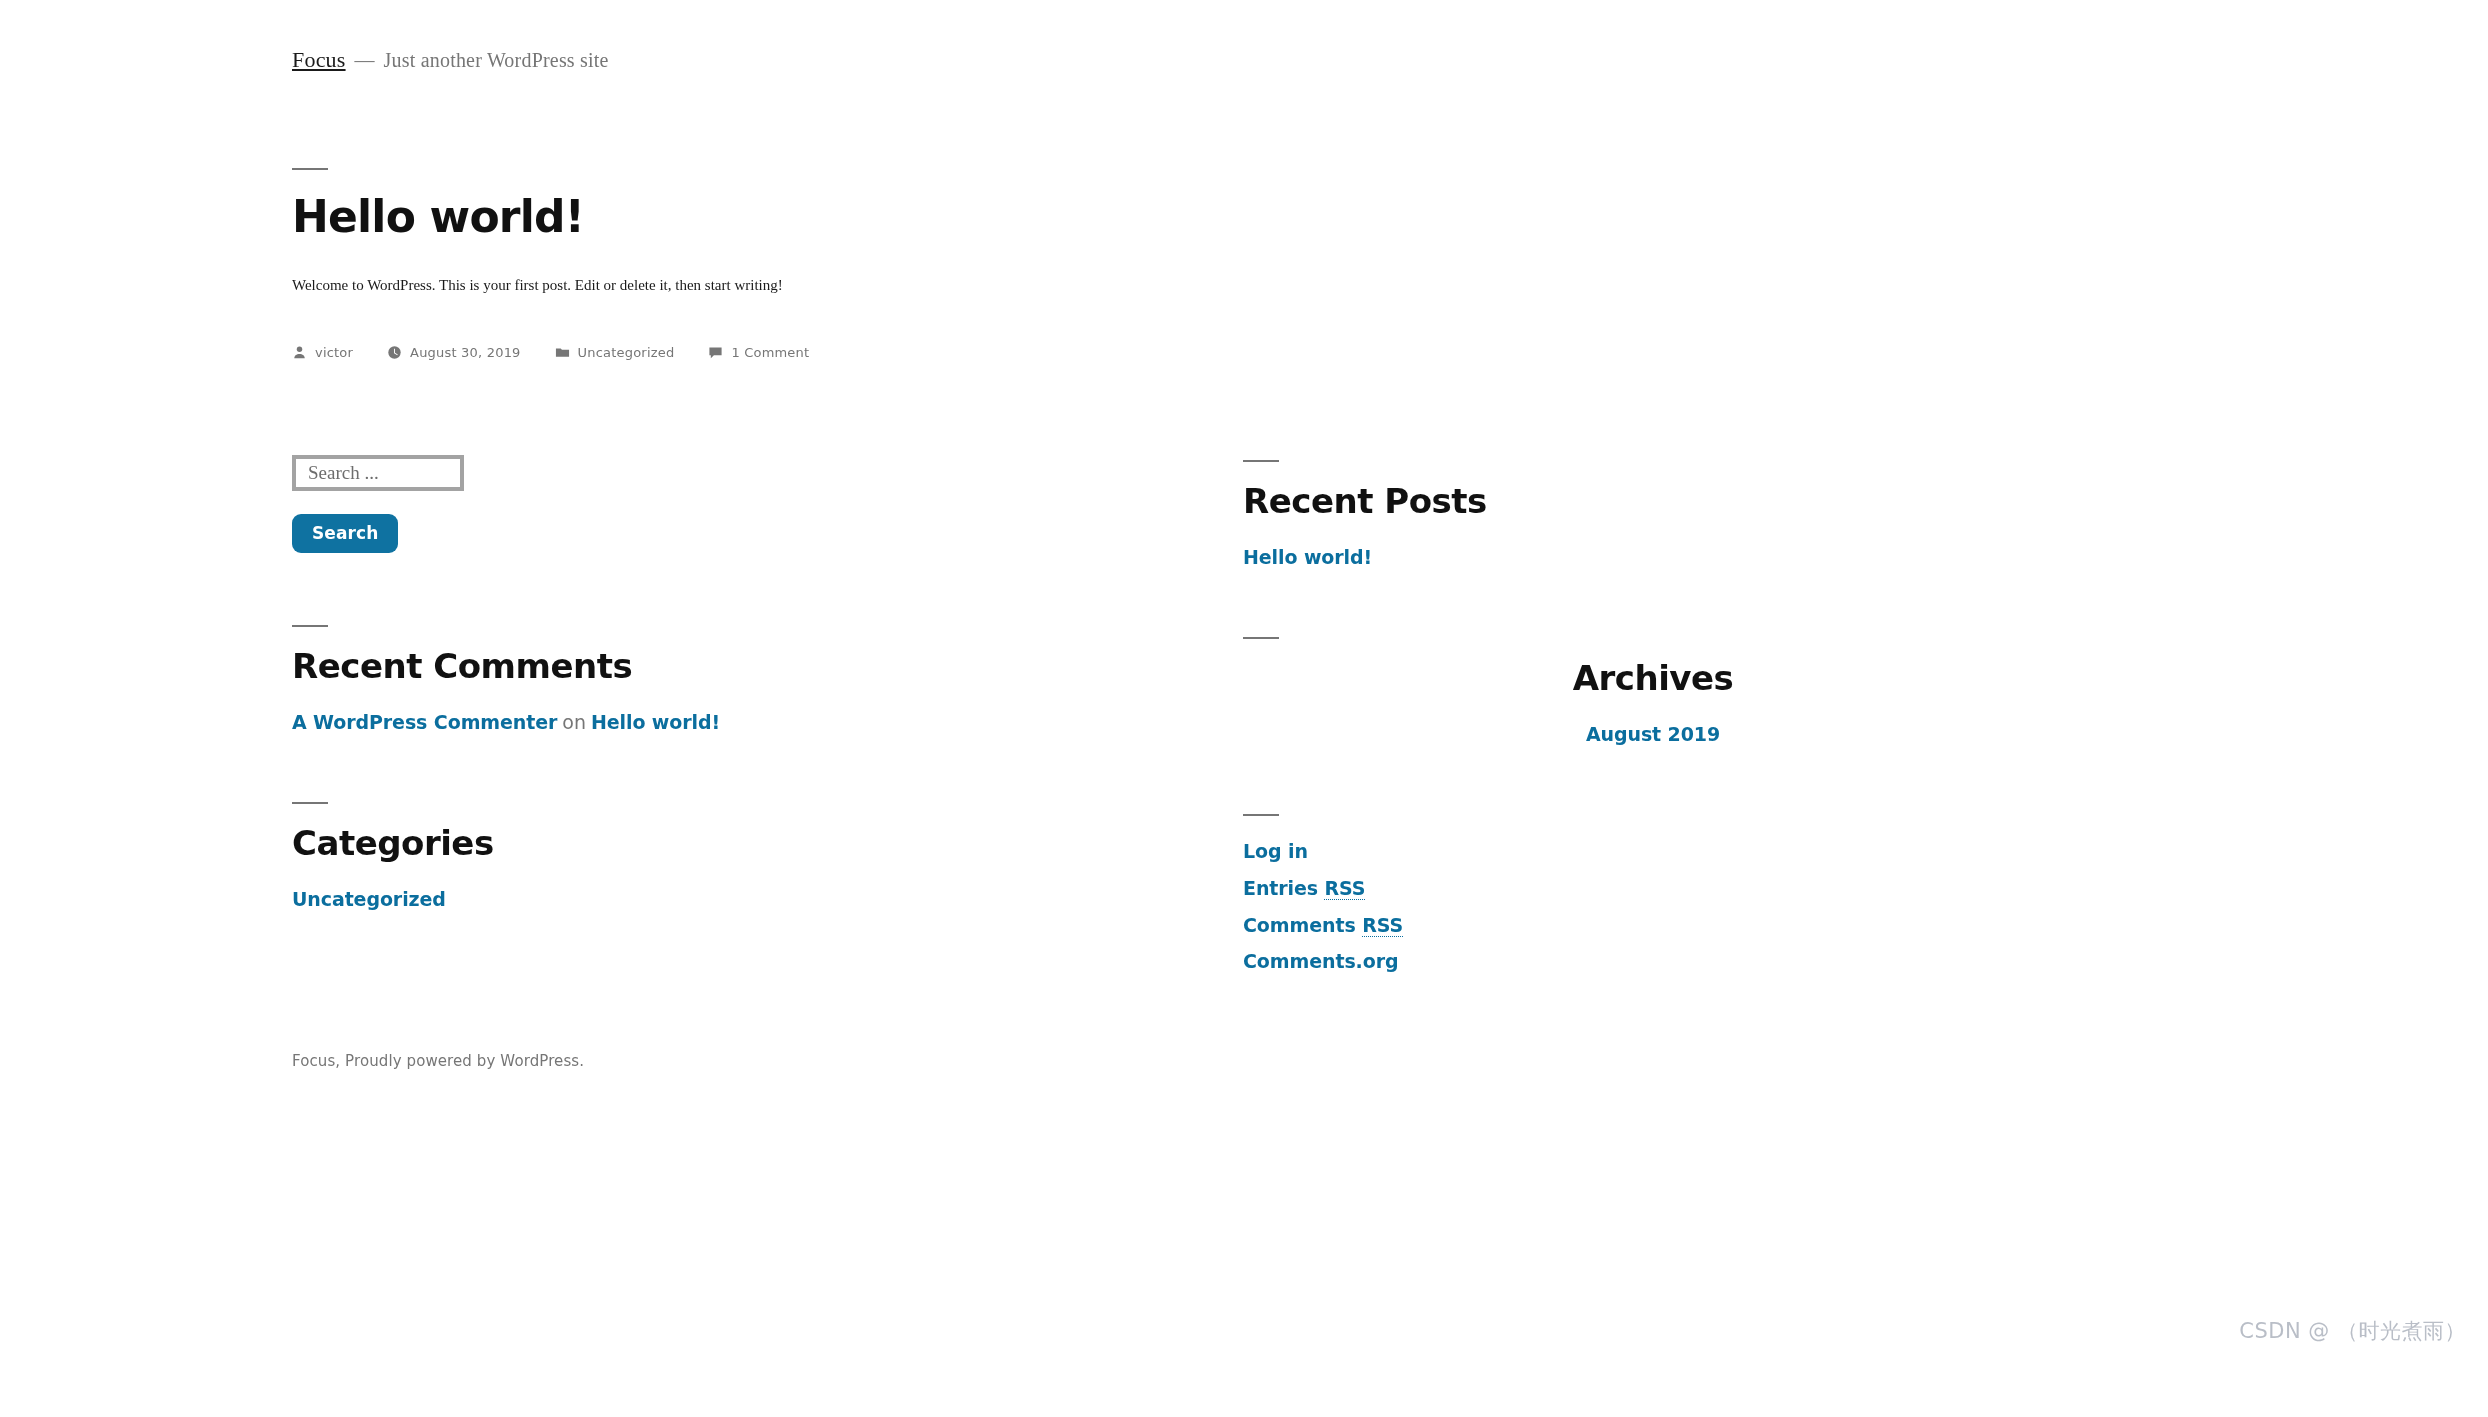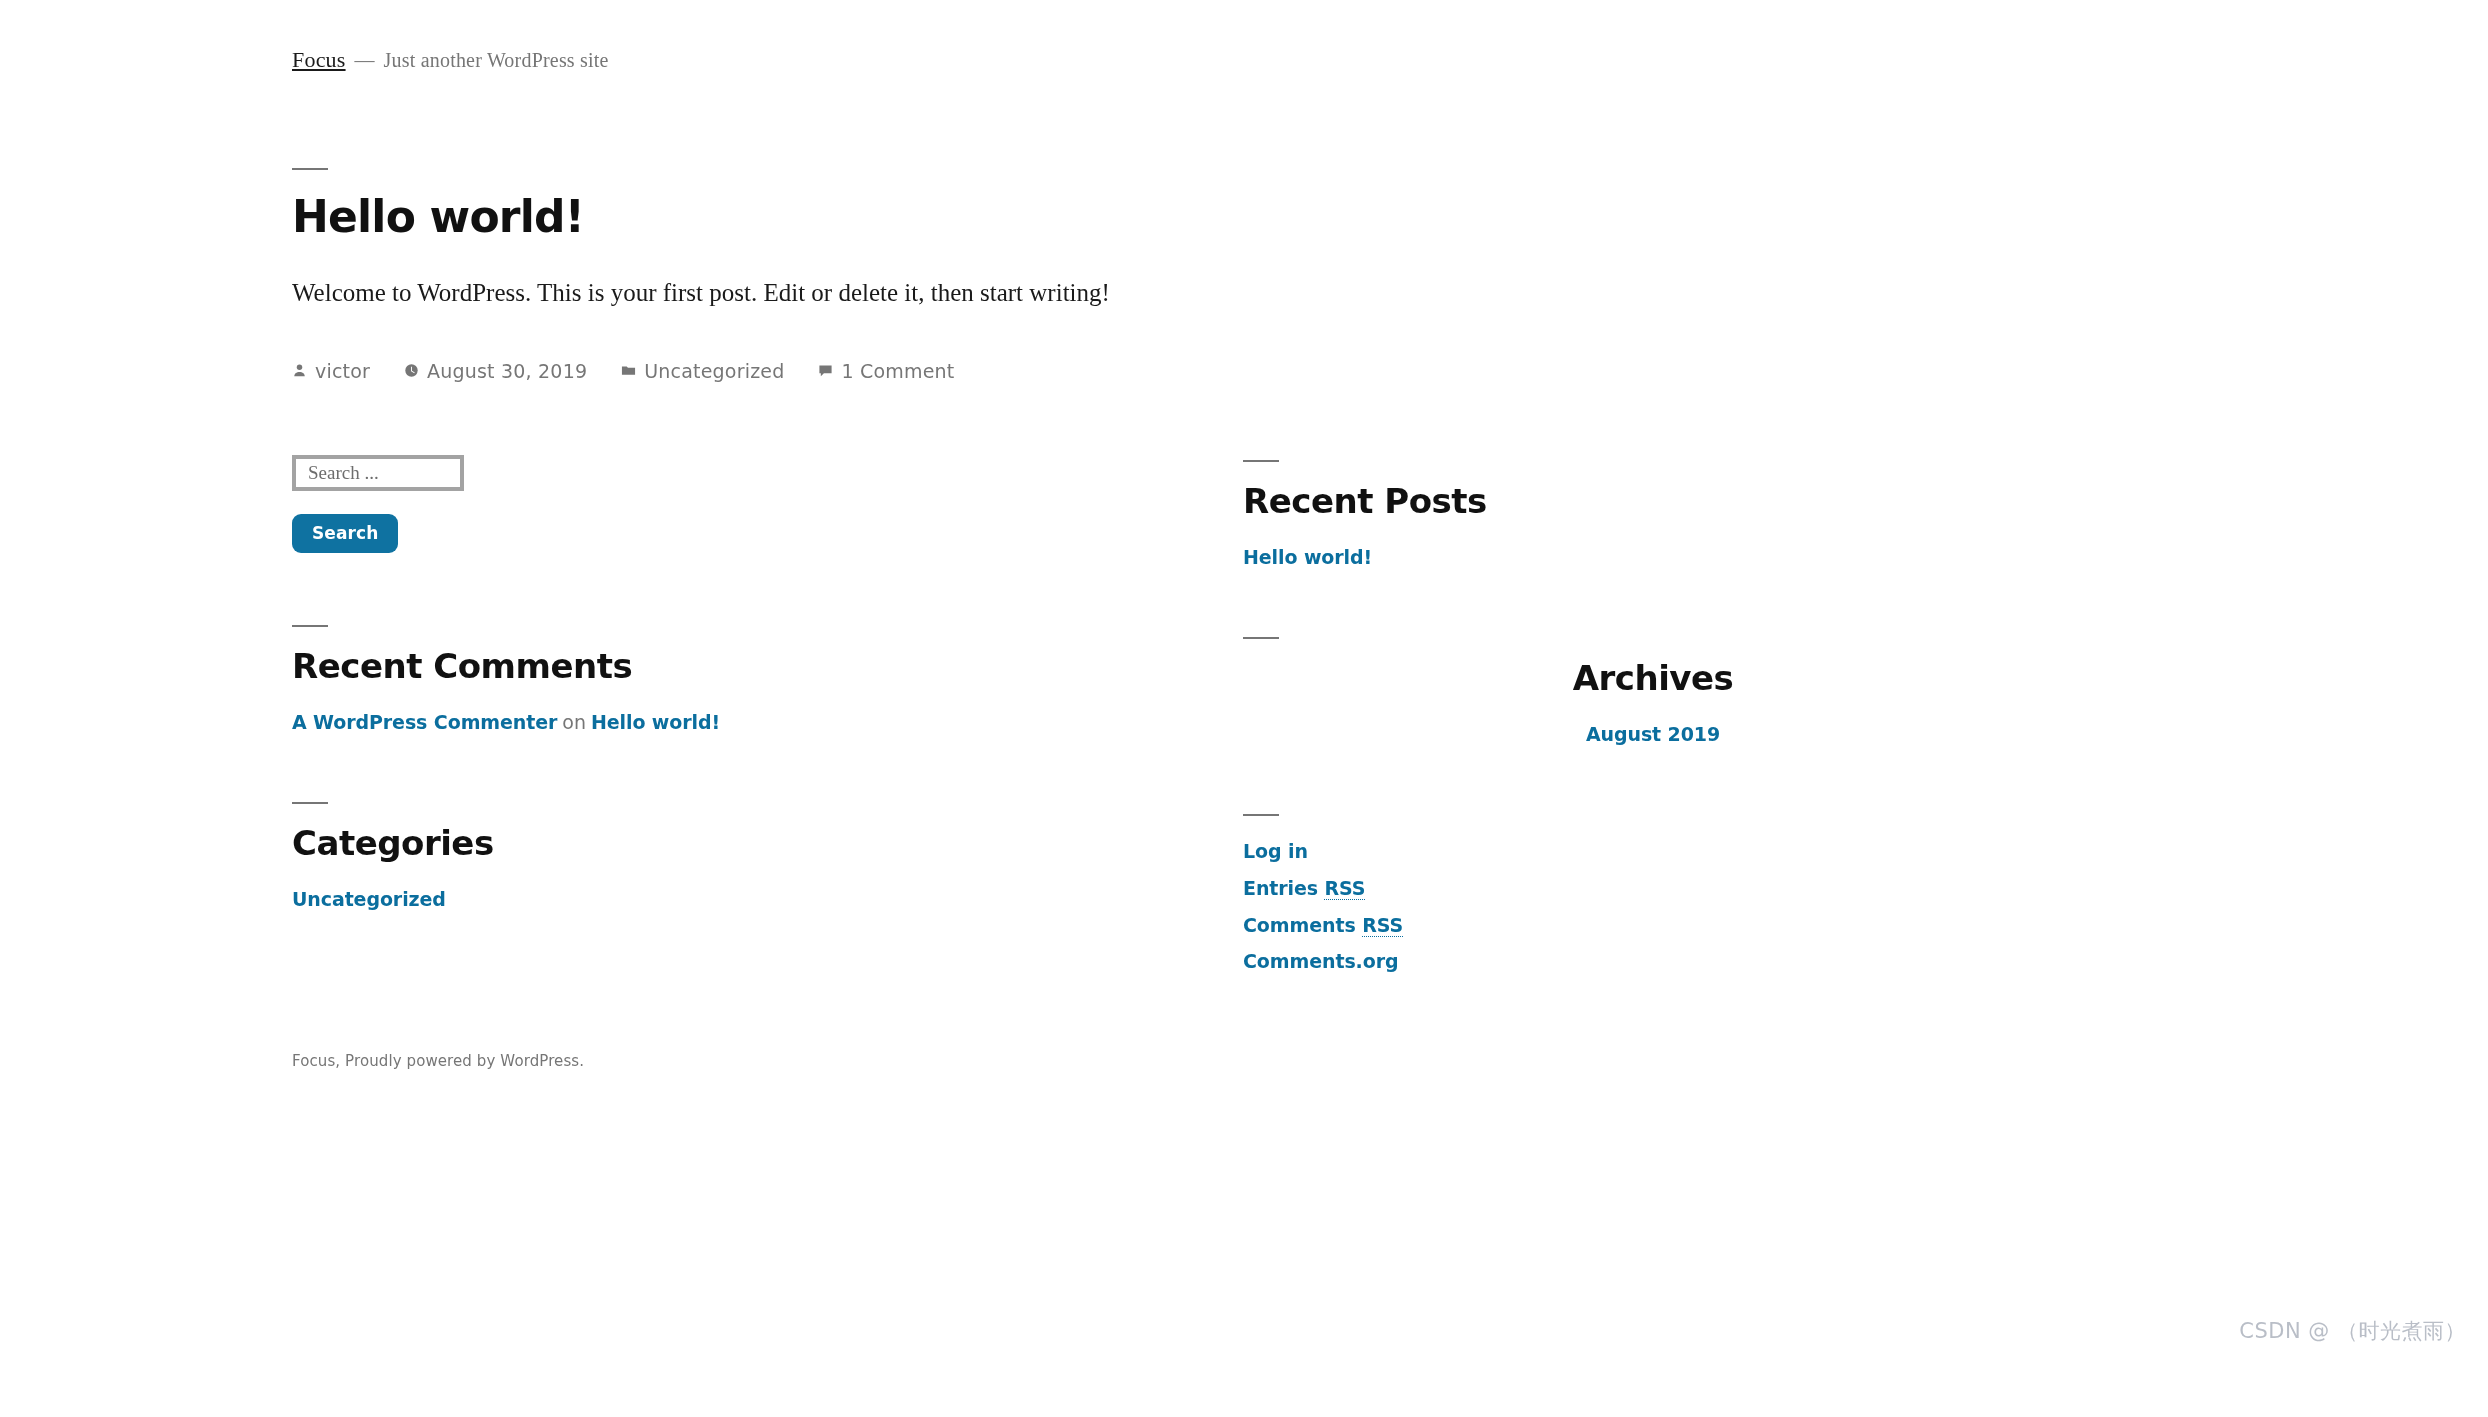--- a/index.html
+++ b/index.html
@@ -70,32 +70,32 @@
     font-size: 44px;
     font-weight: 700;
     line-height: 1.05;
     color: #111111;
     margin: 0;
     letter-spacing: -0.8px;
   }
   .entry-content {
     margin-top: 34px;
     font-family: "Liberation Serif", "DejaVu Serif", serif;
-    font-size: 25px;
+    font-size: 15px;
     color: #1a1a1a;
     line-height: 1.5;
   }
 
   
   .entry-meta {
     margin-top: 48px;
     display: flex;
     align-items: center;
     font-family: "DejaVu Sans", "Liberation Sans", sans-serif;
-    font-size: 19px;
+    font-size: 13px;
     color: #767676;
     white-space: nowrap;
   }
   .meta-item {
     display: inline-flex;
     align-items: center;
     margin-right: 34px;
   }
   .meta-item:last-child { margin-right: 0; }
   .meta-ico {

